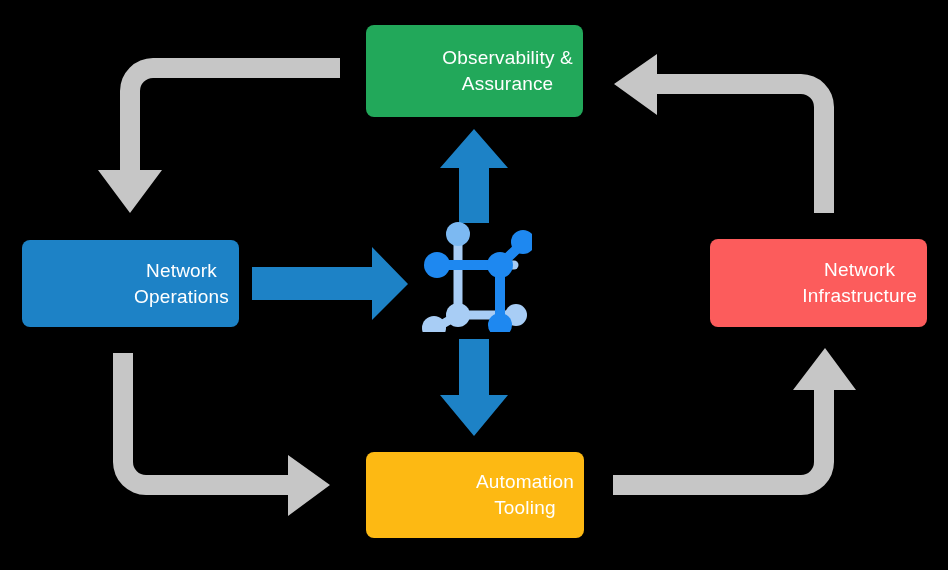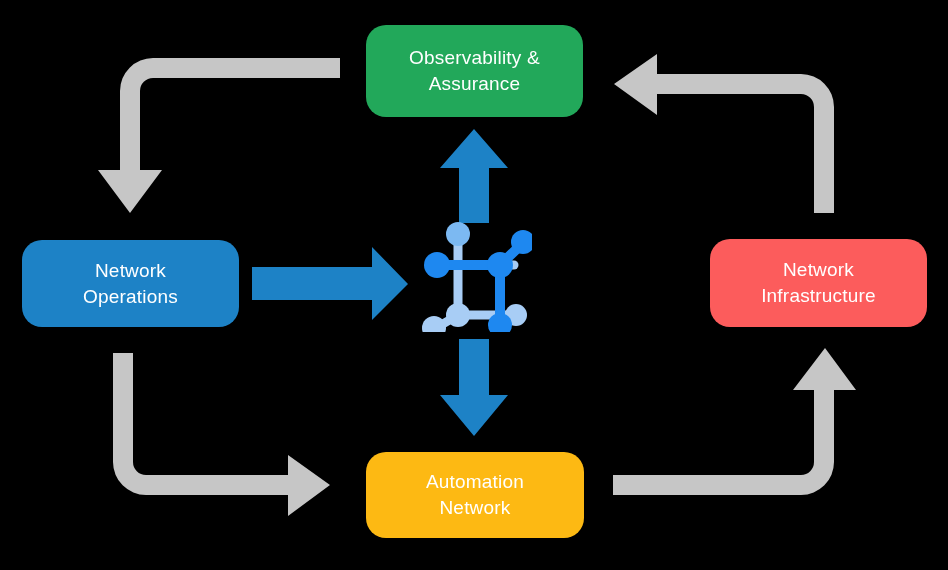--- a/index.html
+++ b/index.html
@@ -12,24 +12,24 @@
   }
   #stage {
     position: relative;
     width: 948px;
     height: 570px;
     background: #000000;
     overflow: hidden;
   }
   .node-box {
     position: absolute;
-    border-radius: 20px;
+    border-radius: 8px;
     display: flex;
     align-items: center;
-    justify-content: center;
+    justify-content: flex-end;
     text-align: center;
     color: #ffffff;
     font-size: 19px;
     line-height: 1.35;
     font-weight: 400;
     letter-spacing: 0.2px;
     box-sizing: border-box;
     padding: 4px 10px;
   }
   .node-label { white-space: pre-line; display: block; }
@@ -179,16 +179,16 @@
 Operations</span>
   </div>
 
   <div class="node-box" id="box-infrastructure" style="background:#fc5c5c;">
     <span class="node-label">Network
 Infrastructure</span>
   </div>
 
   <div class="node-box" id="box-automation" style="background:#fdb913;">
     <span class="node-label">Automation
-Network</span>
+Tooling</span>
   </div>
 
 </div>
 
 </body></html>

